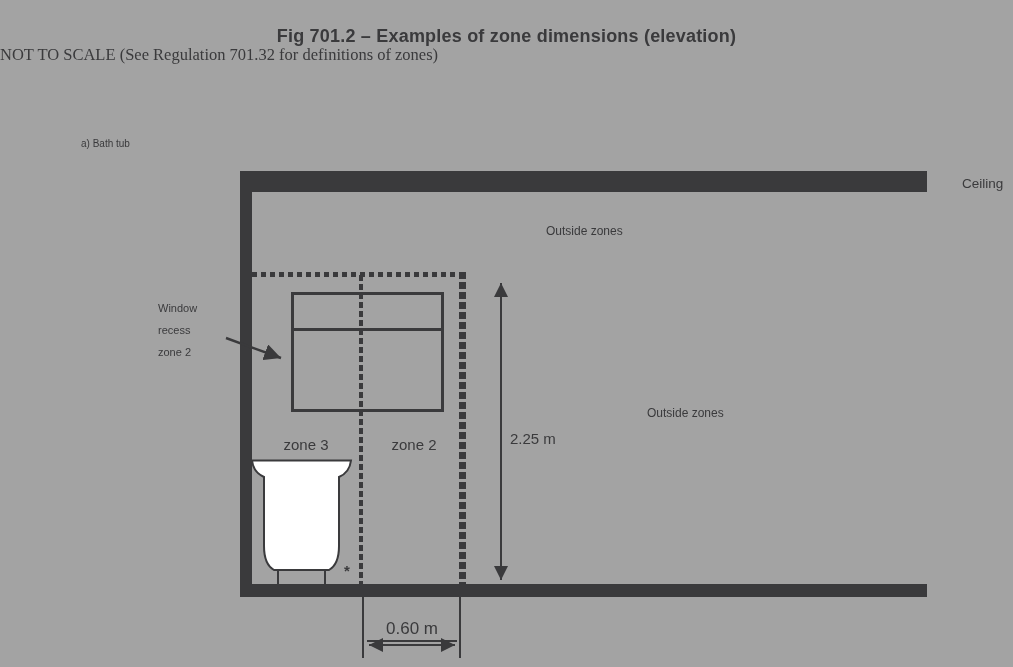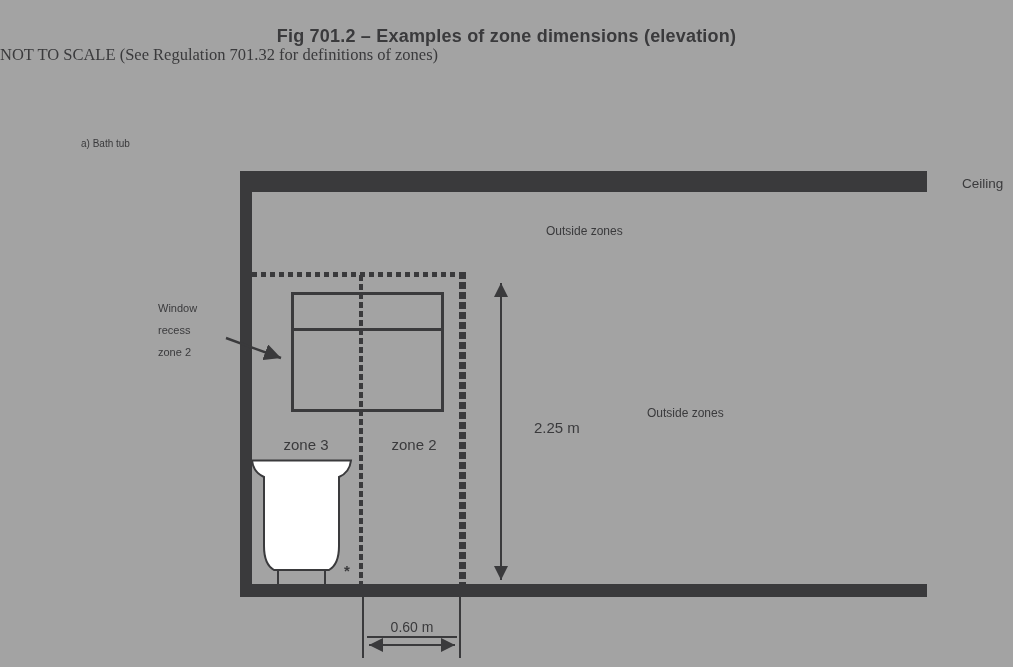--- a/index.html
+++ b/index.html
@@ -42,26 +42,26 @@
     border:3px solid #3a3a3c;box-sizing:border-box;background:transparent;
   }
   .window-transom{
     position:absolute;left:0;top:33px;width:100%;height:3px;background:#3a3a3c;
   }
   .recess-label{left:158px;top:297px;font-size:11px;line-height:22px;white-space:pre-line;}
   .zone1-label{left:266px;top:436px;width:80px;text-align:center;font-size:15px;}
   .zone2-label{left:374px;top:436px;width:80px;text-align:center;font-size:15px;}
   .zone0-label{left:263px;top:519px;width:80px;text-align:center;font-size:15px;}
   .asterisk{left:344px;top:562px;font-size:15px;font-weight:bold;}
-  .height-dim{left:510px;top:419px;font-size:15px;margin-left:24px;}
+  .height-dim{left:510px;top:430px;font-size:15px;}
   .ext-line{width:2px;top:597px;height:61px;background:#3a3a3c;}
   .ext-left{left:362px;}
   .ext-right{left:459px;}
   .width-dim{
-    left:367px;top:619px;width:90px;text-align:center;font-size:14px;
+    left:367px;top:619px;width:90px;text-align:center;font-size:17px;
     border-bottom:2px solid #3a3a3c;padding-bottom:1px;
   }
   svg.overlay{position:absolute;left:0;top:0;width:1013px;height:667px;pointer-events:none;}
 </style>
 </head>
 <body>
 
 <div class="page">
 
   <div class="abs title">Fig 701.2 – Examples of zone dimensions (elevation)</div>

